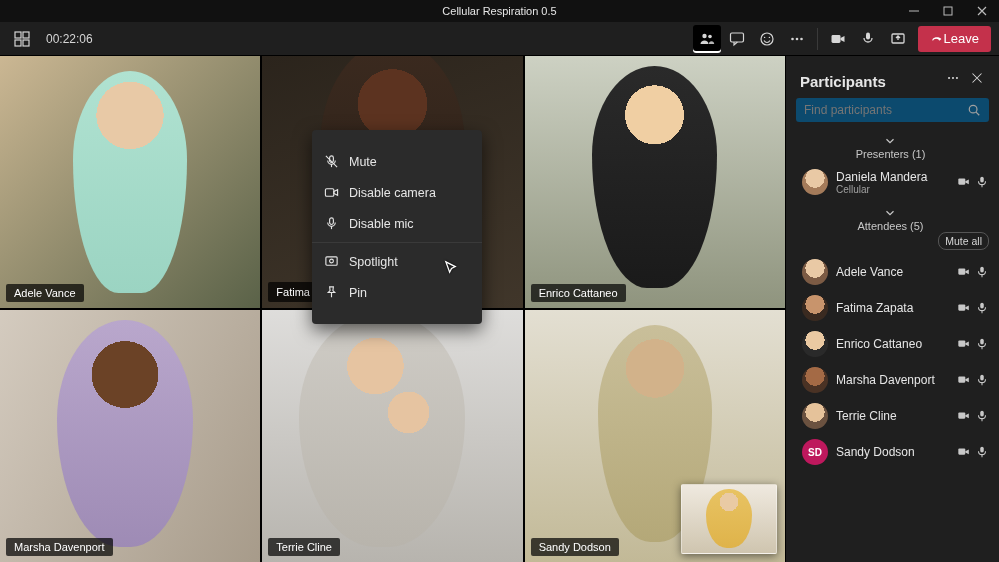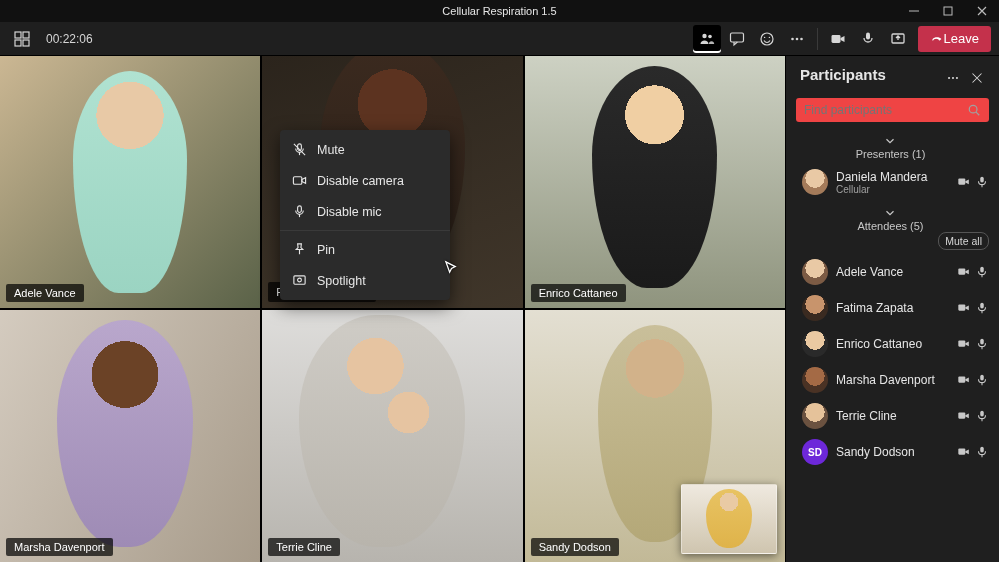--- a/index.html
+++ b/index.html
@@ -43,36 +43,36 @@
   .t4 { background: linear-gradient(#dedddb,#b7b4ae); }
   .t4::after { content:""; position:absolute; left:14%; top:2%; width:64%; height:92%; background: radial-gradient(circle at 46% 22%, #e6c4a1 0 14%, transparent 14%), radial-gradient(circle at 66% 42%, #e6c4a1 0 12%, transparent 12%), linear-gradient(#cfccc6,#b8b4ac); border-radius: 46% 46% 46% 46% / 44% 44% 56% 56%; }
   .t5 { background: linear-gradient(#e3dfd2,#c2b997); }
   .t5::after { content:""; position:absolute; left:28%; top:6%; width:44%; height:86%; background: radial-gradient(circle at 50% 20%, #d2b28a 0 16%, transparent 16%), linear-gradient(#c9bf9a,#b4a878); border-radius: 50% 50% 46% 46% / 40% 40% 60% 60%; }
 
   
   .pip { position: absolute; right: 8px; bottom: 8px; width: 96px; height: 70px; background: linear-gradient(#efe9df,#cfc5af); border: 1px solid rgba(255,255,255,.4); box-shadow: 0 2px 8px rgba(0,0,0,.5); border-radius: 2px; overflow: hidden; }
   .pip::after { content:""; position:absolute; left:26%; top:6%; width:48%; height:86%; background: radial-gradient(circle at 50% 22%, #e9caa4 0 18%, transparent 18%), linear-gradient(#e8c363,#dfb34a); border-radius: 50% 50% 46% 46% / 44% 44% 56% 56%; }
 
   
-  .ctx-menu { position: absolute; top: 74px; left: 280px; width: 170px; background: #2b2b2b; border-radius: 4px; box-shadow: 0 6px 18px rgba(0,0,0,.6); padding: 4px 0; z-index: 20; }
+  .ctx-menu { position: absolute; top: 74px; left: 312px; width: 170px; background: #2b2b2b; border-radius: 4px; box-shadow: 0 6px 18px rgba(0,0,0,.6); padding: 16px 0; z-index: 20; }
   .ctx-item { display: flex; align-items: center; gap: 10px; padding: 8px 12px; color: #e6e6e6; font-size: 12.5px; cursor: pointer; }
   .ctx-sep { height: 1px; background: #3a3a3a; margin: 3px 0; }
   .ctx-item svg { width: 15px; height: 15px; }
 
   
   .cursor { position: absolute; top: 204px; left: 444px; z-index: 30; color: #fff; }
   .cursor svg { width: 15px; height: 15px; filter: drop-shadow(0 0 1px #000); }
 
   
   .panel { width: 214px; background: #1f1f1f; color: #e6e6e6; display: flex; flex-direction: column; border-left: 1px solid #000; }
-  .panel-header { display: flex; align-items: flex-start; padding: 10px 10px 8px 14px; font-size: 15px; font-weight: 600; }
+  .panel-header { display: flex; align-items: flex-end; padding: 10px 10px 8px 14px; font-size: 15px; font-weight: 600; }
   .panel-header .spacer { flex: 1; }
   .panel-header .hicon { width: 24px; height: 24px; display: flex; align-items: center; justify-content: center; color: #d6d6d6; cursor: pointer; }
   .search-row { padding: 0 10px 6px; }
-  .search-box { display: flex; background: #ef4444; border-radius: 3px; padding: 5px 8px; }
+  .search-box { display: flex; background: #0c4a6e; border-radius: 3px; padding: 5px 8px; }
   .search-box input { flex: 1; background: transparent; border: none; outline: none; color: #e6e6e6; font-size: 12px; }
   .search-box svg { width: 14px; height: 14px; }
 
   .section-header { display: flex; align-items: center; padding: 6px 10px 4px 6px; font-size: 11px; color: #c7c7c7; flex-direction: column; }
   .section-header .chev { width: 14px; height: 14px; margin-right: 2px; }
   .section-header .right { margin-left: auto; border-radius: 8px; }
   .mute-all { font-size: 10.5px; color: #d6d6d6; border: 1px solid #555; border-radius: 2px; padding: 2px 6px; cursor: pointer; }
 
   .p-row { display: flex; align-items: center; padding: 5px 10px 5px 16px; gap: 8px; }
   .avatar { width: 26px; height: 26px; border-radius: 50%; display: flex; align-items: center; justify-content: center; font-size: 10px; font-weight: 600; color: #fff; flex-shrink: 0; }
@@ -80,29 +80,29 @@
   .p-sub { font-size: 10px; color: #a0a0a0; }
   .p-icons { display: flex; gap: 4px; color: #c8c8c8; }
   .p-icons svg { width: 14px; height: 14px; }
 
   .av0 { background: radial-gradient(circle at 50% 35%, #e9c9a5 0 45%, #a47b5a 45%); }
   .av1 { background: radial-gradient(circle at 50% 35%, #e9c9a5 0 45%, #7c5b44 45%); }
   .av2 { background: radial-gradient(circle at 50% 35%, #c8946c 0 45%, #3a2a20 45%); }
   .av3 { background: radial-gradient(circle at 50% 35%, #eac9a2 0 45%, #2a2a2a 45%); }
   .av4 { background: radial-gradient(circle at 50% 35%, #a46a45 0 45%, #4a3224 45%); }
   .av5 { background: radial-gradient(circle at 50% 35%, #e5c29a 0 45%, #6b5240 45%); }
-  .av6 { background: #6d28d9; }
+  .av6 { background: #be185d; }
 </style>
 </head>
 <body>
 
 <div class="app">
 
   <div class="titlebar">
-    <span>Cellular Respiration 1.5</span>
+    <span>Cellular Respiration 0.5</span>
     <div class="win-controls">
       <div class="win-btn">
         <svg viewBox="0 0 10 10" width="10" height="10">
             <path d="M0 5 H10" stroke="currentColor" stroke-width="1"></path>
           </svg>
       </div>
       <div class="win-btn">
         <svg viewBox="0 0 10 10" width="10" height="10">
             <rect x="1" y="1" width="8" height="8" fill="none" stroke="currentColor"></rect>
           </svg>
@@ -250,30 +250,30 @@
           <svg viewBox="0 0 16 16" fill="none" stroke="currentColor" stroke-width="1.2">
               <rect x="6" y="2" width="4" height="7" rx="2"></rect>
               <path d="M4 7a4 4 0 0 0 8 0"></path>
               <path d="M8 11v3"></path>
             </svg>
           <span>Disable mic</span>
         </div>
         <div class="ctx-sep"></div>
         <div class="ctx-item">
           <svg viewBox="0 0 16 16" fill="none" stroke="currentColor" stroke-width="1.2">
-              <path d="M6 2h4l-.5 4 2 2H4.5l2-2L6 2zM8 8v5"></path>
-            </svg>
-          <span>Pin</span>
+              <rect x="2" y="3" width="12" height="9" rx="1"></rect>
+              <circle cx="8" cy="7.5" r="2"></circle>
+            </svg>
+          <span>Spotlight</span>
         </div>
         <div class="ctx-item">
           <svg viewBox="0 0 16 16" fill="none" stroke="currentColor" stroke-width="1.2">
-              <rect x="2" y="3" width="12" height="9" rx="1"></rect>
-              <circle cx="8" cy="7.5" r="2"></circle>
-            </svg>
-          <span>Spotlight</span>
+              <path d="M6 2h4l-.5 4 2 2H4.5l2-2L6 2zM8 8v5"></path>
+            </svg>
+          <span>Pin</span>
         </div>
       </div>
 
       <div class="cursor">
         <svg viewBox="0 0 16 16" fill="none" stroke="currentColor" stroke-width="1.4">
             <path d="M2 2l4 11 2-4 4-2L2 2z"></path>
           </svg>
       </div>
     </div>
 

